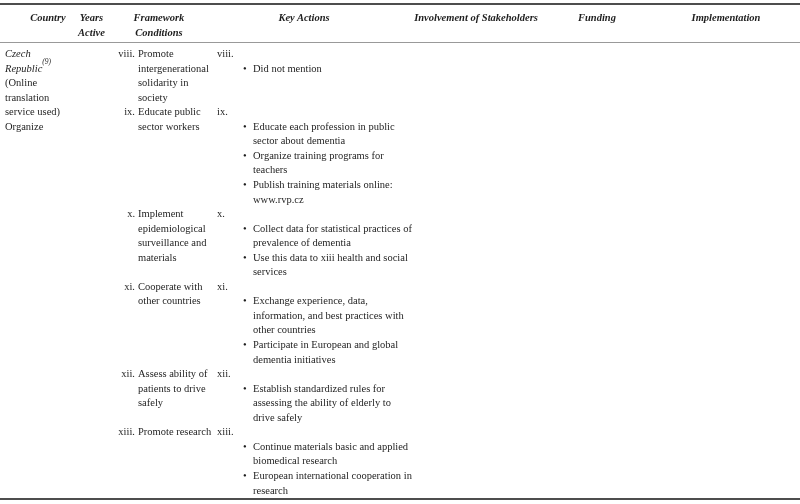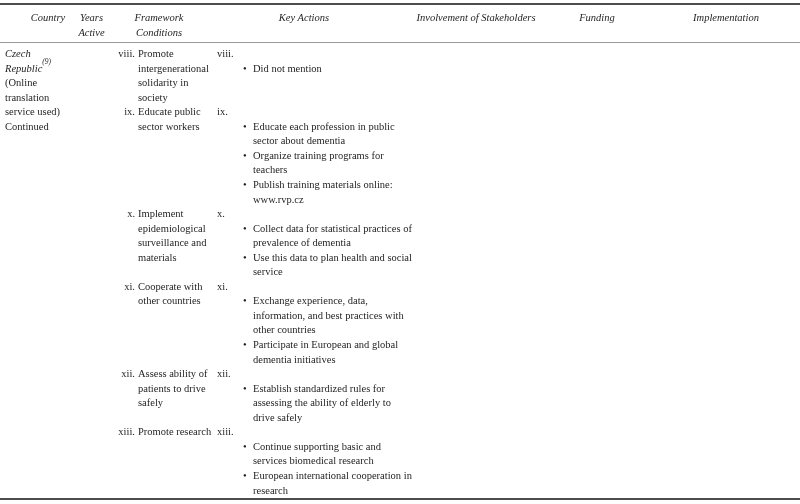--- a/index.html
+++ b/index.html
@@ -19,21 +19,21 @@
   table.paper-table {
     border-collapse: collapse;
     table-layout: fixed;
     width: 800px;
     margin-top: 3px;
     border-top: 2px solid #4d4d4d;
     border-bottom: 2px solid #4d4d4d;
   }
   thead th {
     font-style: italic;
-    font-weight: normal;
+    font-weight: bold;
     text-align: center;
     vertical-align: top;
     white-space: pre-line;
     padding: 6px 0 2px 0;
     border-bottom: 1px solid #999999;
   }
   th.th-country { padding-left: 21px; }
   th.th-framework { padding-right: 5px; }
   th.th-keyactions { padding-right: 17px; }
   th.th-implementation { }
@@ -103,21 +103,21 @@
       <th>Involvement of Stakeholders</th>
       <th>Funding</th>
       <th class="th-implementation">Implementation</th>
     </tr>
   </thead>
   <tbody>
     <tr class="first-row">
       <td class="country-cell" rowspan="6">
         <div class="country-name"><span>Czech Republic</span><sup>(9)</sup></div>
         <div>(Online translation service used)</div>
-        <div>Continued</div>
+        <div>Organize</div>
       </td>
       <td rowspan="6"></td>
       <td class="fc-cell">
         <div class="fc-item">
           <span class="fc-num">viii.</span>
           <span class="fc-text">Promote intergenerational solidarity in society</span>
         </div>
       </td>
       <td class="ka-cell">
         <div class="ka-num">viii.</div>
@@ -149,21 +149,21 @@
       <td class="fc-cell">
         <div class="fc-item">
           <span class="fc-num">x.</span>
           <span class="fc-text">Implement epidemiological surveillance and materials</span>
         </div>
       </td>
       <td class="ka-cell">
         <div class="ka-num">x.</div>
         <ul class="ka-list">
           <li>Collect data for statistical practices of prevalence of dementia</li>
-          <li>Use this data to plan health and social service</li>
+          <li>Use this data to xiii health and social services</li>
         </ul>
       </td>
     </tr>
     <tr>
       <td class="fc-cell">
         <div class="fc-item">
           <span class="fc-num">xi.</span>
           <span class="fc-text">Cooperate with other countries</span>
         </div>
       </td>
@@ -192,19 +192,19 @@
     <tr>
       <td class="fc-cell">
         <div class="fc-item">
           <span class="fc-num">xiii.</span>
           <span class="fc-text">Promote research</span>
         </div>
       </td>
       <td class="ka-cell">
         <div class="ka-num">xiii.</div>
         <ul class="ka-list">
-          <li>Continue supporting basic and services biomedical research</li>
+          <li>Continue materials basic and applied biomedical research</li>
           <li>European international cooperation in research</li>
         </ul>
       </td>
     </tr>
   </tbody>
 </table>
 
 </body></html>

